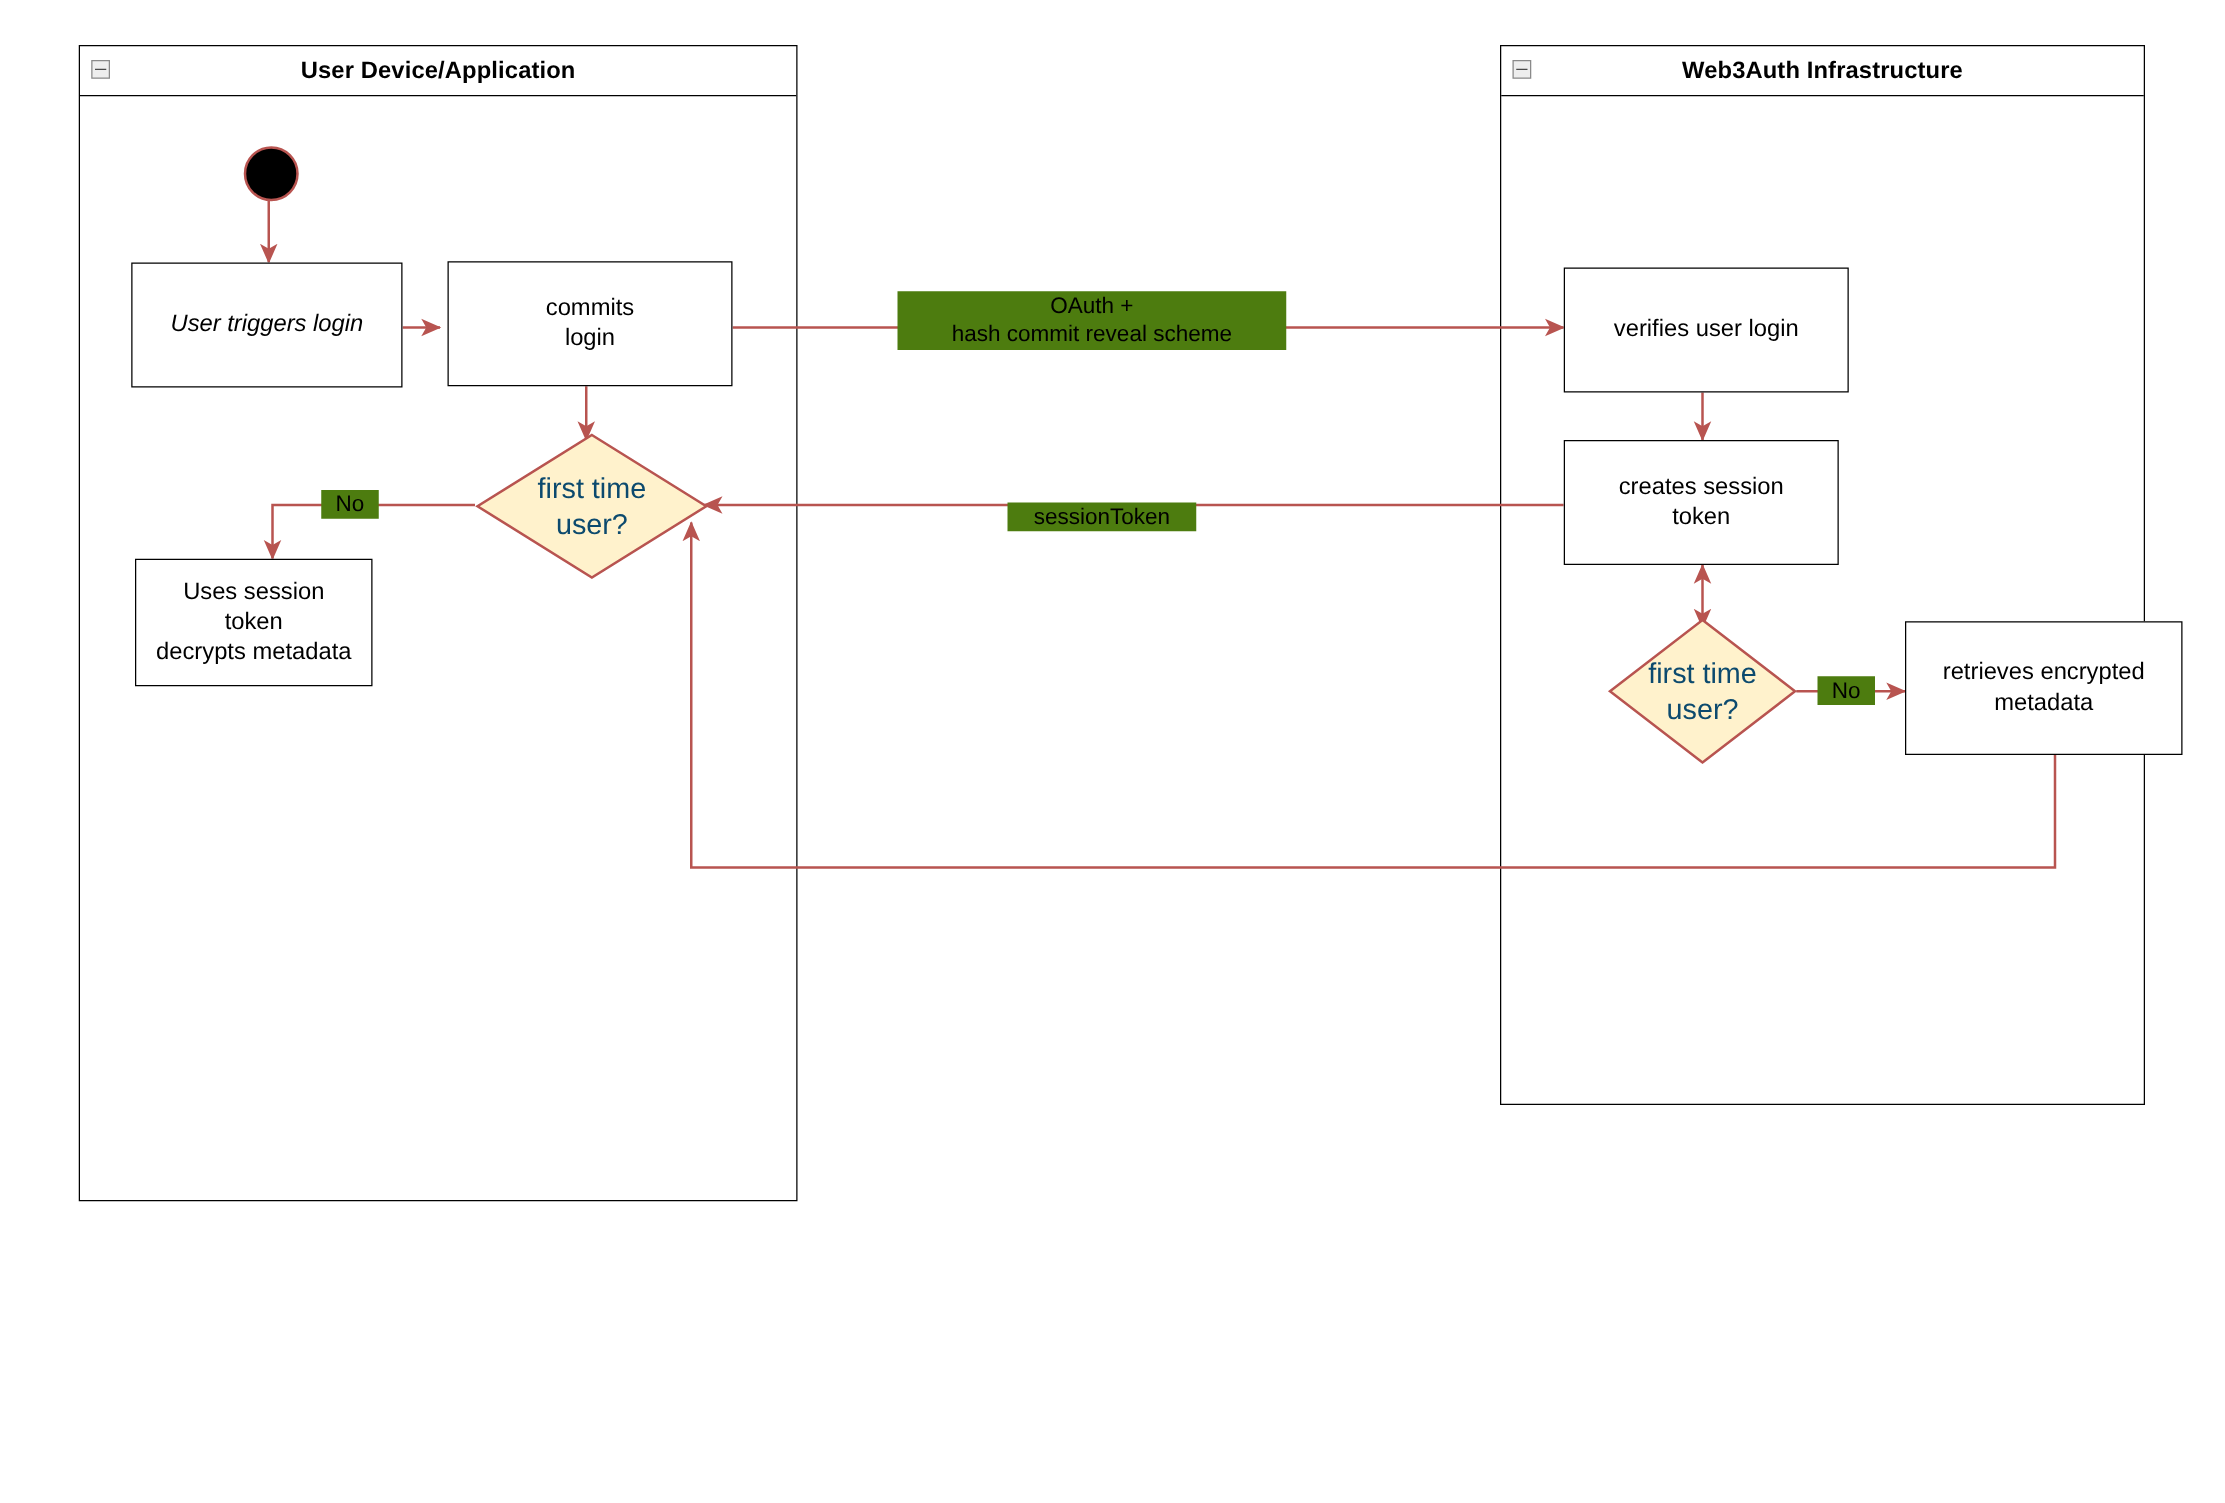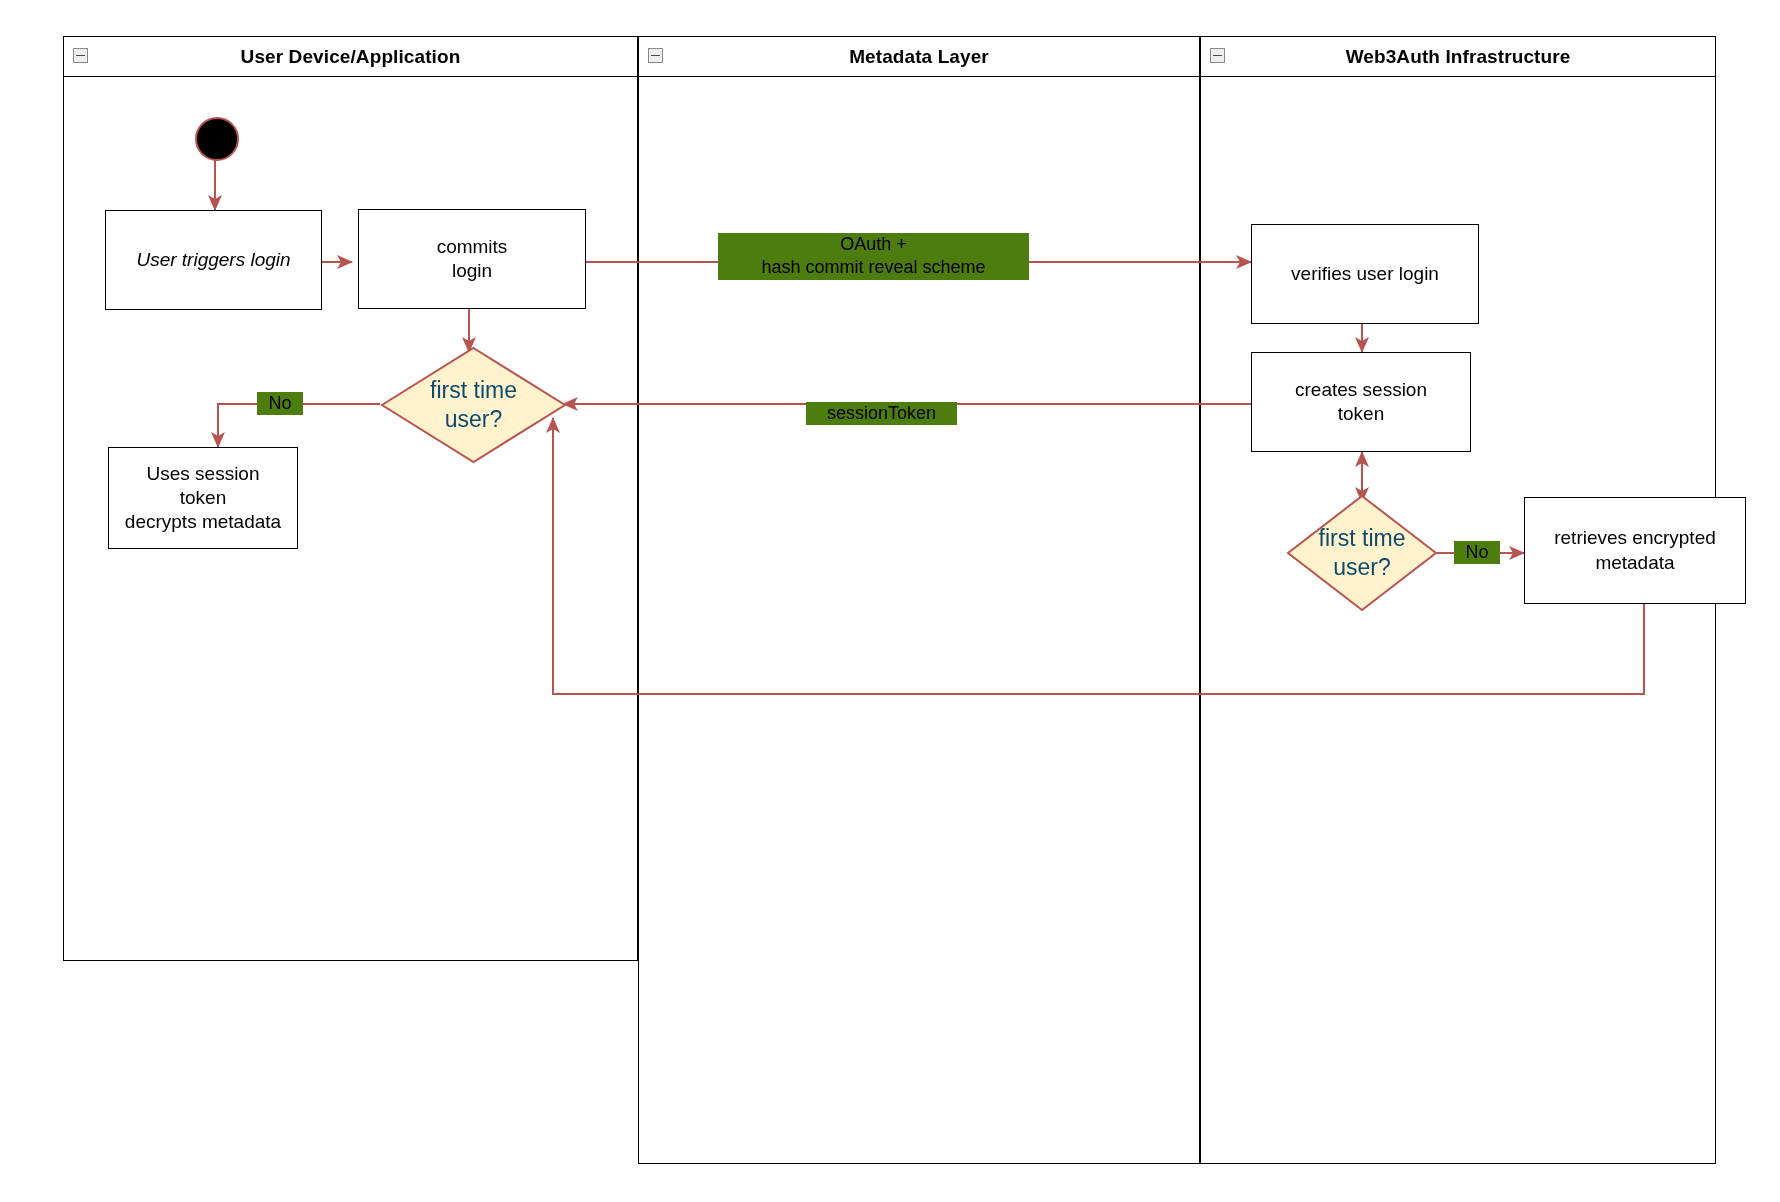--- a/index.html
+++ b/index.html
@@ -127,28 +127,22 @@
 
 <div id="canvas">
 
   <div class="swimlane" style="left:63px; top:36px; width:575px; height:925px;">
     <div class="lane-header">
       <span class="lane-title">User Device/Application</span>
     </div>
     <div class="collapse-icon"></div>
   </div>
 
-  <div class="swimlane" style="left:638px; top:36px; width:562px; height:1128px;">
-    <div class="lane-header">
-      <span class="lane-title">Metadata Layer</span>
-    </div>
-    <div class="collapse-icon"></div>
-  </div>
-
-  <div class="swimlane" style="left:1200px; top:36px; width:516px; height:1128px;">
+
+  <div class="swimlane" style="left:1200px; top:36px; width:516px; height:848px;">
     <div class="lane-header">
       <span class="lane-title">Web3Auth Infrastructure</span>
     </div>
     <div class="collapse-icon"></div>
   </div>
 
   <svg class="edges" viewBox="0 0 1780 1202">
     <defs>
       <marker id="arrow" markerWidth="9" markerHeight="9" refX="7.5" refY="4" orient="auto" markerUnits="strokeWidth">
         <path d="M0,0.5 L8,4 L0,7.5 L2,4 Z" fill="#b85450"></path>
@@ -197,21 +191,21 @@
     <div class="diamond-label" style="white-space:pre-line;">first time
 user?</div>
   </div>
 
   <div class="node rect" style="left:108px; top:447px; width:190px; height:102px; white-space:pre-line;">
     <span>Uses session
 token
 decrypts metadata</span>
   </div>
 
-  <div class="node rect" style="left:1251px; top:224px; width:228px; height:100px;">
+  <div class="node rect" style="left:1251px; top:214px; width:228px; height:100px;">
     <span>verifies user login</span>
   </div>
 
   <div class="node rect" style="left:1251px; top:352px; width:220px; height:100px; white-space:pre-line;">
     <span>creates session
 token</span>
   </div>
 
   <div class="decision" style="left:1286px; top:494px; width:152px; height:118px;">
     <svg class="diamond-shape" viewBox="0 0 152 118" preserveAspectRatio="none">

